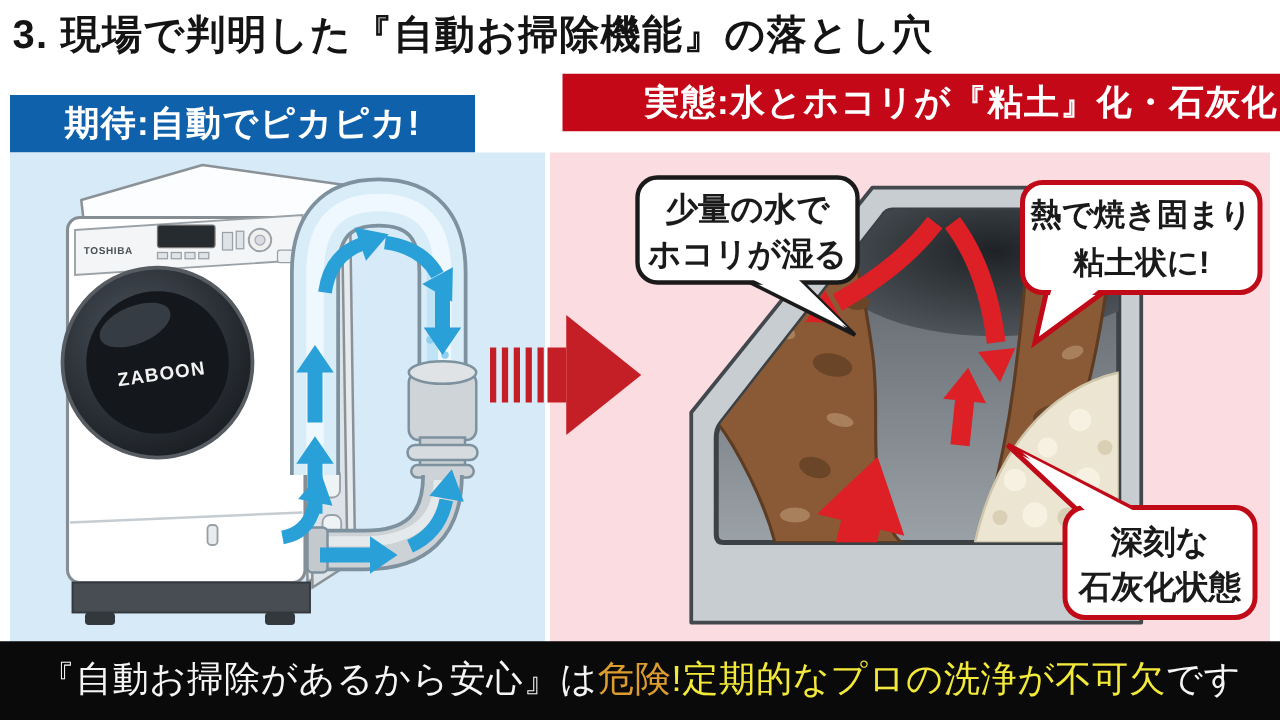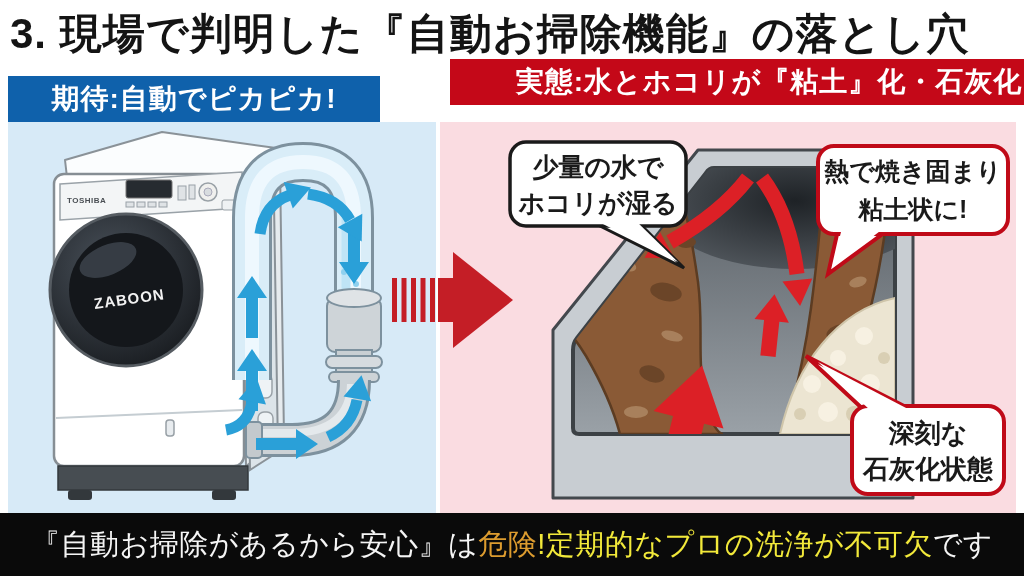--- a/index.html
+++ b/index.html
@@ -9,21 +9,21 @@
     --panel-pink:#fadce1;
     --footer-bg:#0a0a0a;
     --danger-orange:#dd9c2f;
     --warn-yellow:#f2e93a;
     --title-color:#141414;
   }
   *{margin:0;padding:0;box-sizing:border-box;}
   html,body{width:1024px;height:576px;overflow:hidden;background:#fff;
     font-family:"Liberation Sans","DejaVu Sans",sans-serif;}
   .stage{position:relative;width:1024px;height:576px;background:#fff;}
-  .title{position:absolute;left:10px;top:6px;font-size:42px;font-weight:800;
+  .title{position:absolute;left:10px;top:6px;font-size:32px;font-weight:800;
     color:var(--title-color);letter-spacing:1px;white-space:nowrap;}
   .panel-header{position:absolute;height:46px;line-height:46px;text-align:center;
     color:#fff;font-size:28px;font-weight:800;letter-spacing:1px;white-space:nowrap;}
   .hdr-left{left:8px;top:76px;width:372px;background:var(--accent-blue);}
   .hdr-right{left:450px;top:59px;width:638px;background:var(--accent-red);}
   .panel-body{position:absolute;top:122px;height:488px;}
   .body-left{left:8px;width:428px;background:var(--panel-blue);padding-left:32px;}
   .body-right{left:440px;width:576px;background:var(--panel-pink);}
   .panel-body svg{display:block;}
   .transition{position:absolute;left:390px;top:245px;width:128px;height:110px;z-index:6;}

